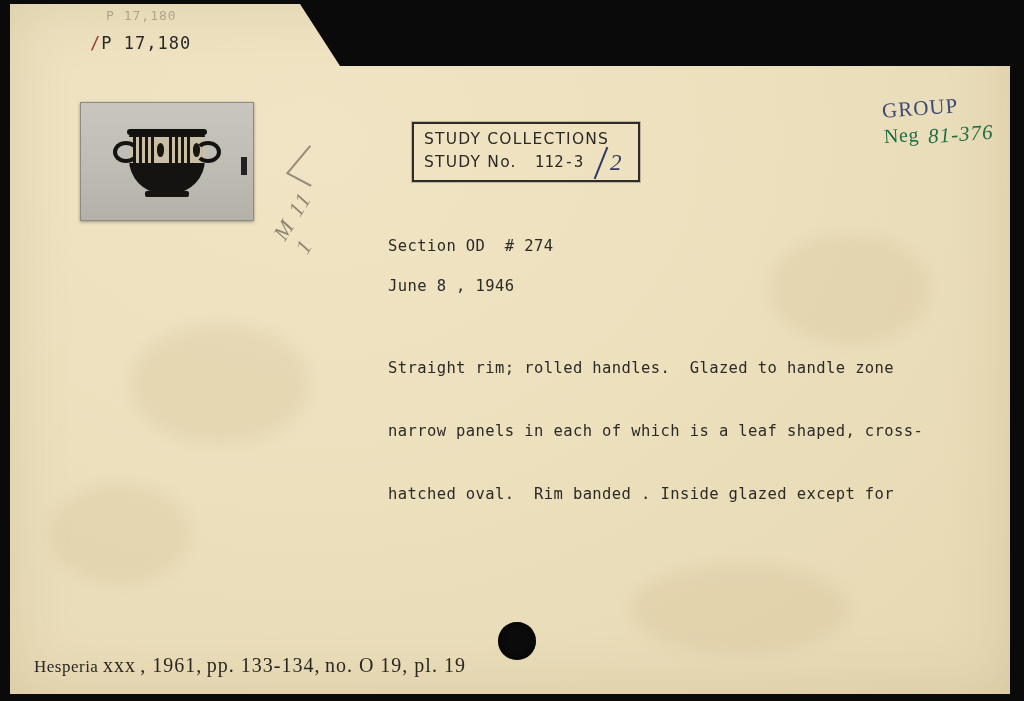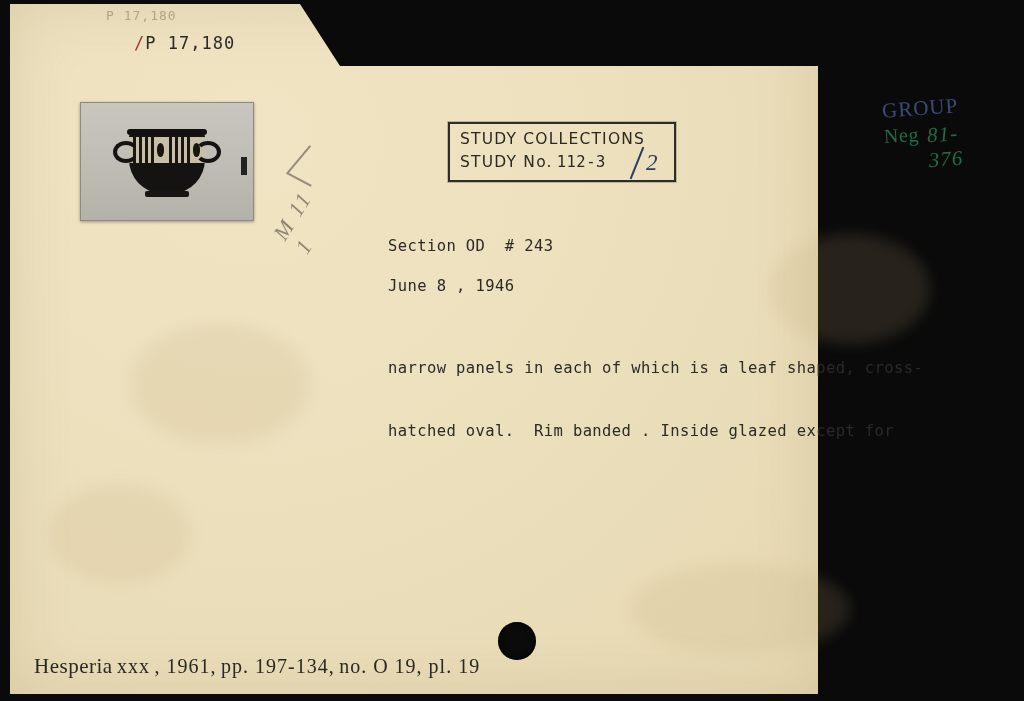--- a/index.html
+++ b/index.html
@@ -18,21 +18,21 @@
     width: 1024px;
     height: 701px;
     background: #0a0a0a;
   }
 
   
   #card {
     position: absolute;
     left: 10px;
     top: 4px;
-    width: 808px;
+    width: 1000px;
     height: 690px;
     background:
       radial-gradient(ellipse at 30% 20%, #f0e4c4 0%, #ece0bd 45%, #e6d8b2 100%);
     box-shadow: inset 0 0 60px rgba(160,140,95,0.22);
   }
   
   #notch {
     position: absolute;
     left: 290px;
     top: 0px;
@@ -68,21 +68,20 @@
     white-space: pre;
   }
   .accession {
     position: absolute;
     left: 80px;
     top: 29px;
     font-family: "DejaVu Sans Mono", monospace;
     font-size: 17px;
     color: #2b2926;
     letter-spacing: 1px;
-    margin-left: 44px;
   }
   .accession .slash {
     color: #9a3b2a;
   }
   .ghost-top {
     position: absolute;
     left: 96px;
     top: 4px;
     font-family: "DejaVu Sans Mono", monospace;
     font-size: 13px;
@@ -211,21 +210,21 @@
     width: 26px;
     height: 34px;
     border-left: 2px solid rgba(60,55,48,0.5);
     border-bottom: 2px solid rgba(60,55,48,0.5);
     transform: rotate(28deg) skewX(-12deg);
   }
 
   
   #stamp {
     position: absolute;
-    left: 438px;
+    left: 402px;
     top: 118px;
     width: 224px;
     height: 56px;
     border: 2px solid #2e2c28;
     box-shadow: 0 0 0 1px rgba(45,43,39,0.25);
   }
   #stamp .line {
     font-family: "DejaVu Sans", sans-serif;
     font-size: 15.5px;
     letter-spacing: 1.2px;
@@ -316,21 +315,21 @@
   
   #footer {
     position: absolute;
     left: 24px;
     top: 650px;
     white-space: nowrap;
     color: #2a2823;
   }
   #footer .serif {
     font-family: "Liberation Serif", serif;
-    font-size: 21px;
+    font-size: 17px;
     letter-spacing: 0.5px;
   }
   #footer .hand {
     font-family: "Liberation Serif", serif;
     font-size: 20px;
     letter-spacing: 1px;
   }
 </style>
 </head>
 <body>
@@ -372,51 +371,52 @@
       <div class="v-scalebar"></div>
     </div>
 
     <div id="pencil-mark">
       <div class="chk"></div>
       <div class="mm">M 11 1</div>
     </div>
 
     <div id="stamp">
       <div class="line l1">STUDY COLLECTIONS</div>
-      <div class="line l2"><span>STUDY No.</span><span class="caseno" style="margin-left:4px;">112-3</span></div>
+      <div class="line l2"><span>STUDY No.</span><span class="caseno" style="margin-left:18px;">112-3</span></div>
       <div class="pen-slash"></div>
       <div class="pen-two">2</div>
     </div>
 
     <div id="group-label">GROUP</div>
     <div id="neg-label">Neg</div>
     <div id="neg-number">81-376</div>
 
     <div id="body">
-      <div class="para typed"><div class="row">Section OD  # 243</div></div>
+      <div class="para typed"><div class="row">Section OD  # 274</div></div>
 
       <div class="para typed"><div class="row">June 8 , 1946</div></div>
 
 
 
 
       <div class="para typed">
+        <div class="row">Straight rim; rolled handles.  Glazed to handle zone</div>
         <div class="row">narrow panels in each of which is a leaf shaped, cross-</div>
         <div class="row">hatched oval.  Rim banded . Inside glazed except for</div>
         
       </div>
 
     </div>
 
     <div id="hole"></div>
 
     <div id="footer">
       <span class="serif">Hesperia</span>
       <span class="hand">xxx</span>
       <span class="hand">, 1961,</span>
-      <span class="hand">pp. 197-134,</span>
+      <span class="hand">pp. 133-134,</span>
       <span class="hand">no. O 19, pl. 19</span>
     </div>
 
     <div id="notch"></div>
     <div id="topstrip"></div>
   </div>
 </div>
 
 </body></html>

